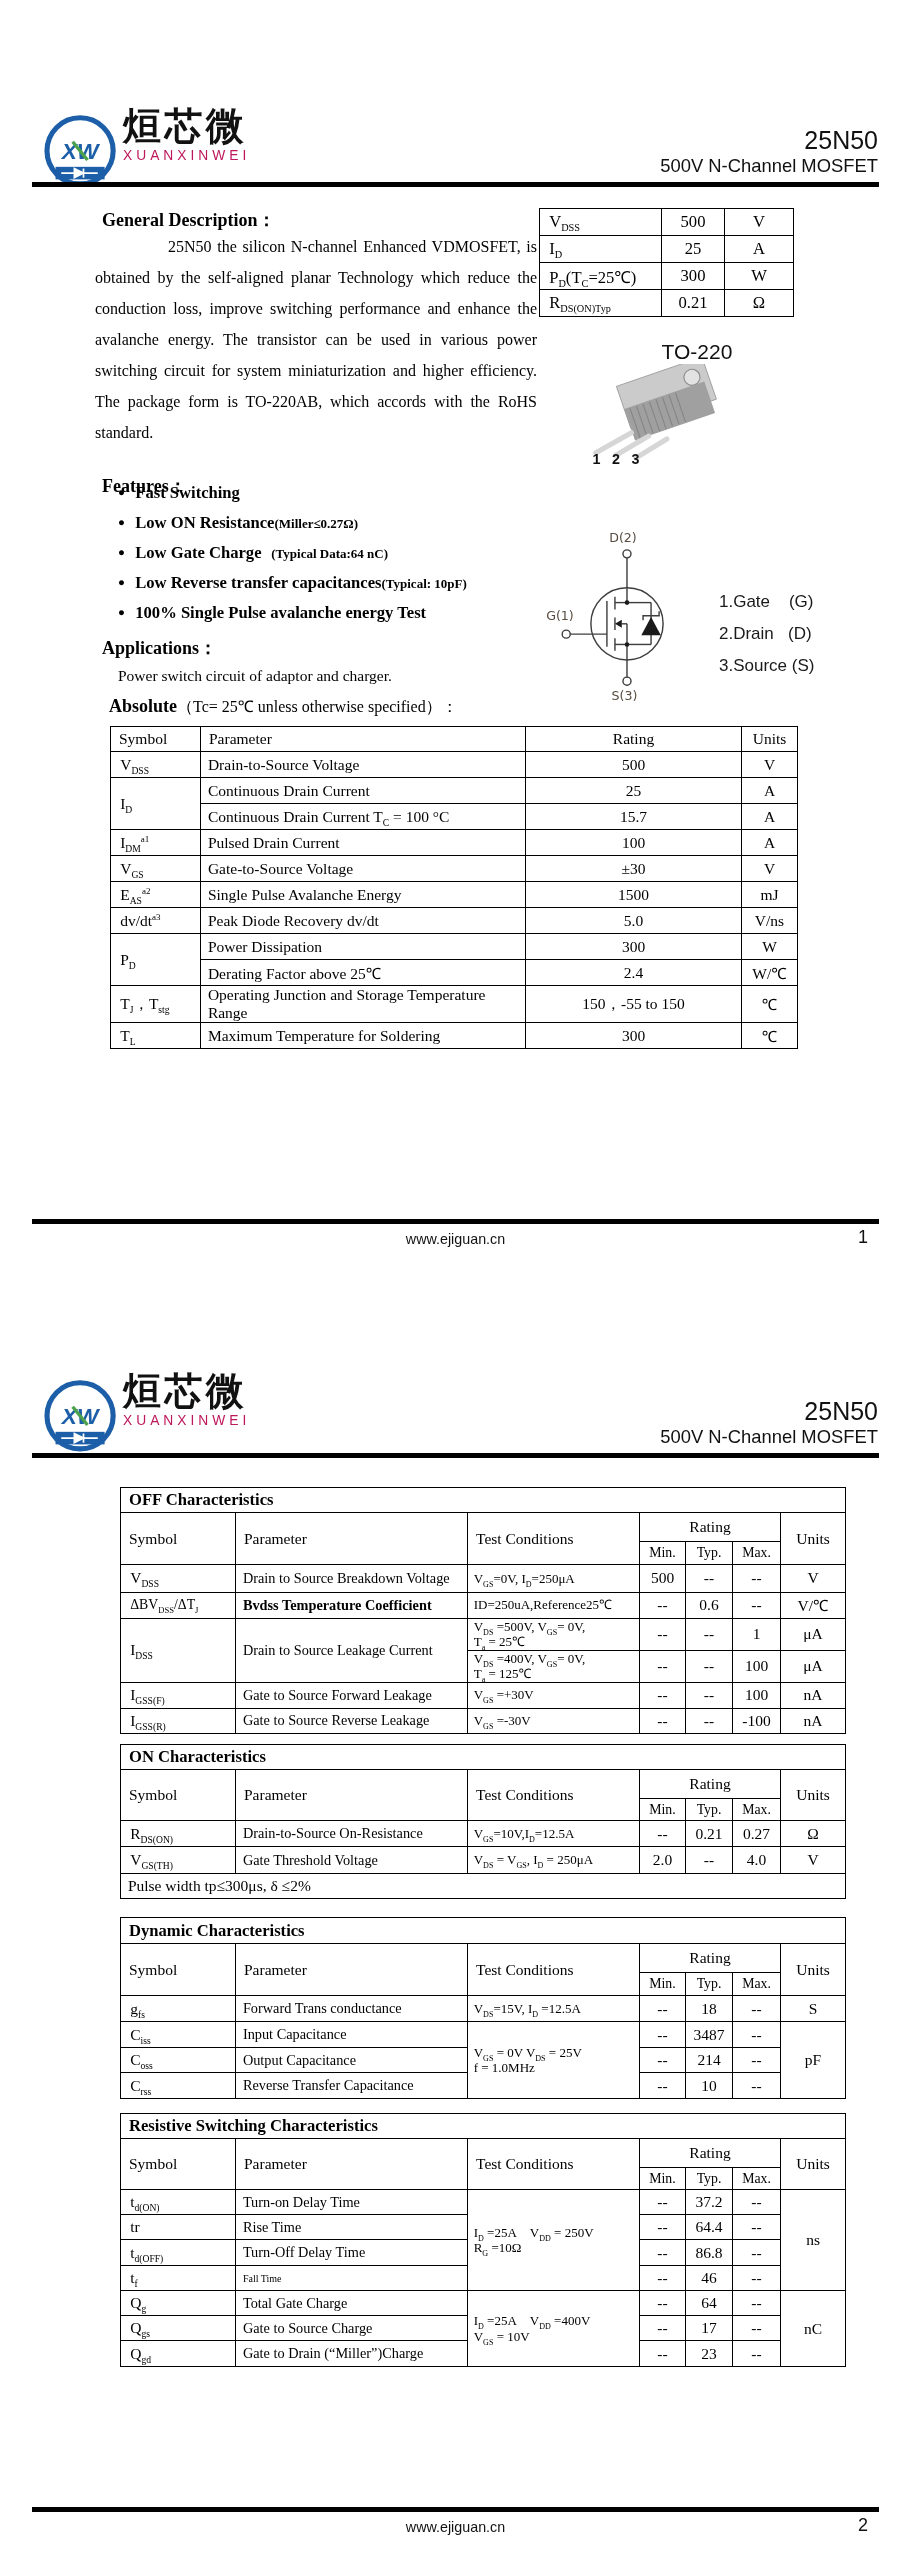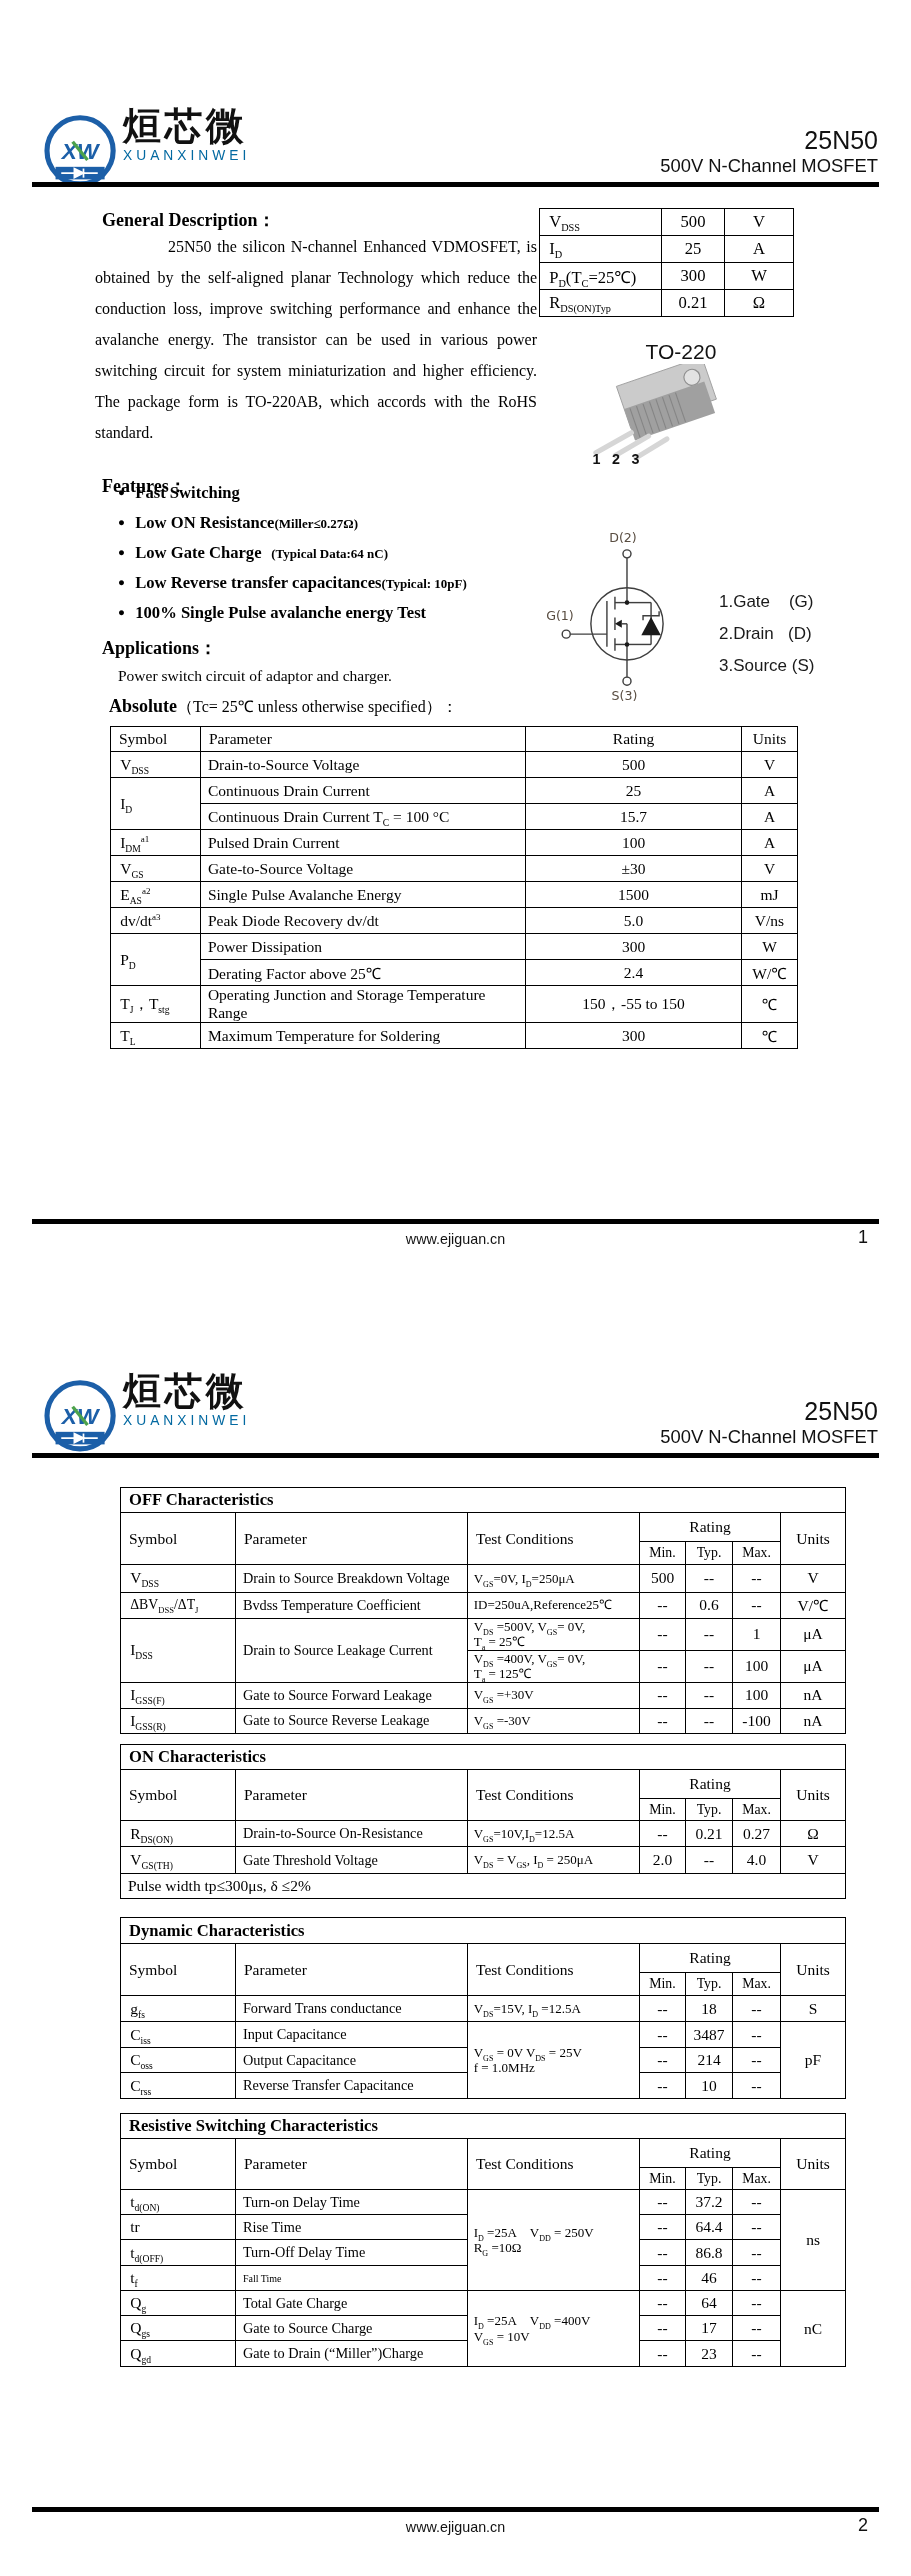--- a/index.html
+++ b/index.html
@@ -3,21 +3,21 @@
 <meta charset="utf-8">
 <style>
   * { margin:0; padding:0; box-sizing:border-box; }
   html,body { background:#ffffff; }
   body { width:911px; height:2576px; position:relative; font-family:"Liberation Serif",serif; color:#000; }
   .page { position:absolute; left:0; width:911px; height:1288px; background:#fff; overflow:hidden; }
   .abs { position:absolute; }
   .rule { position:absolute; left:32px; right:32px; height:5.2px; background:#000; }
   
   .logo-cjk { font-family:"Liberation Sans",sans-serif; font-weight:900; font-size:38px; letter-spacing:3.4px; color:#111; line-height:1; }
-  .logo-latin { font-family:"Liberation Sans",sans-serif; font-size:13.8px; letter-spacing:4px; color:#0369a1; margin-top:2.3px; }
+  .logo-latin { font-family:"Liberation Sans",sans-serif; font-size:13.8px; letter-spacing:4px; color:#be185d; margin-top:2.3px; }
   .part-no { font-family:"Liberation Sans",sans-serif; font-size:25px; color:#111; text-align:right; line-height:1.1; }
   .subtitle { font-family:"Liberation Sans",sans-serif; font-size:18.4px; color:#111; text-align:right; }
   
   .h-bold { font-weight:bold; font-size:18px; }
   .h-inline-rest { font-weight:bold; font-size:16px; }
   .desc { font-size:16px; line-height:31px; text-align:justify; text-indent:73px; }
   .feat-row { display:flex; align-items:baseline; height:30px; }
   .feat-bullet { font-size:11.5px; margin-right:10.3px; position:relative; top:-1.7px; }
   .feat-main { font-weight:bold; font-size:16.6px; white-space:nowrap; }
   .feat-note { font-weight:bold; font-size:13px; white-space:nowrap; }
@@ -136,21 +136,21 @@
           <td class="unt">W</td>
         </tr>
     <tr>
           <td class="sym">R<sub>DS(ON)Typ</sub></td>
           <td class="num">0.21</td>
           <td class="unt">Ω</td>
         </tr>
   </tbody>
     </table>
 
-  <div class="abs to220-title" style="left:615px; top:340px; width:132px;">TO-220</div>
+  <div class="abs to220-title" style="left:631px; top:340px; width:132px;">TO-220</div>
   <svg class="abs" style="left:574px; top:364px;" width="172" height="103" viewBox="0 0 300 180">
     <g transform="rotate(-19 150 70)">
       <rect x="88" y="16" width="158" height="78" fill="#cbcbcb" stroke="#9e9e9e" stroke-width="1.5"></rect>
       <circle cx="218" cy="44" r="14" fill="#e2e2e2" stroke="#8f8f8f" stroke-width="2"></circle>
       <rect x="88" y="58" width="148" height="58" fill="#a0a0a0"></rect>
       <g stroke="#858585" stroke-width="2">
         <line x1="98" y1="60" x2="98" y2="114"></line>
           <line x1="110" y1="60" x2="110" y2="114"></line>
         <line x1="122" y1="60" x2="122" y2="114"></line>
           <line x1="134" y1="60" x2="134" y2="114"></line>
@@ -357,21 +357,21 @@
           <td class="sym">V<sub>DSS</sub></td>
           <td class="par" style="font-size:14.3px;">Drain to Source Breakdown Voltage</td>
           <td class="tst">V<sub>GS</sub>=0V, I<sub>D</sub>=250μA</td>
           <td class="num">500</td>
           <td class="num">--</td>
           <td class="num">--</td>
           <td class="unt">V</td>
         </tr>
     <tr style="height:26px;">
           <td class="sym" style="font-size:13.8px;">ΔBV<sub>DSS</sub>/ΔT<sub>J</sub></td>
-          <td class="par" style="font-size:14.3px;">Bvdss Temperature Coefficient</td>
+          <td class="par" style="font-size:14.3px;font-weight:bold;">Bvdss Temperature Coefficient</td>
           <td class="tst">ID=250uA,Reference25℃</td>
           <td class="num">--</td>
           <td class="num">0.6</td>
           <td class="num">--</td>
           <td class="unt">V/℃</td>
         </tr>
     <tr style="height:30px;">
           <td class="sym" rowspan="2">I<sub>DSS</sub></td>
           <td class="par" rowspan="2" style="font-size:14.3px;">Drain to Source Leakage Current</td>
           <td class="tst">V<sub>DS</sub> =500V, V<sub>GS</sub>= 0V,<br>T<sub>a</sub> = 25℃</td>

